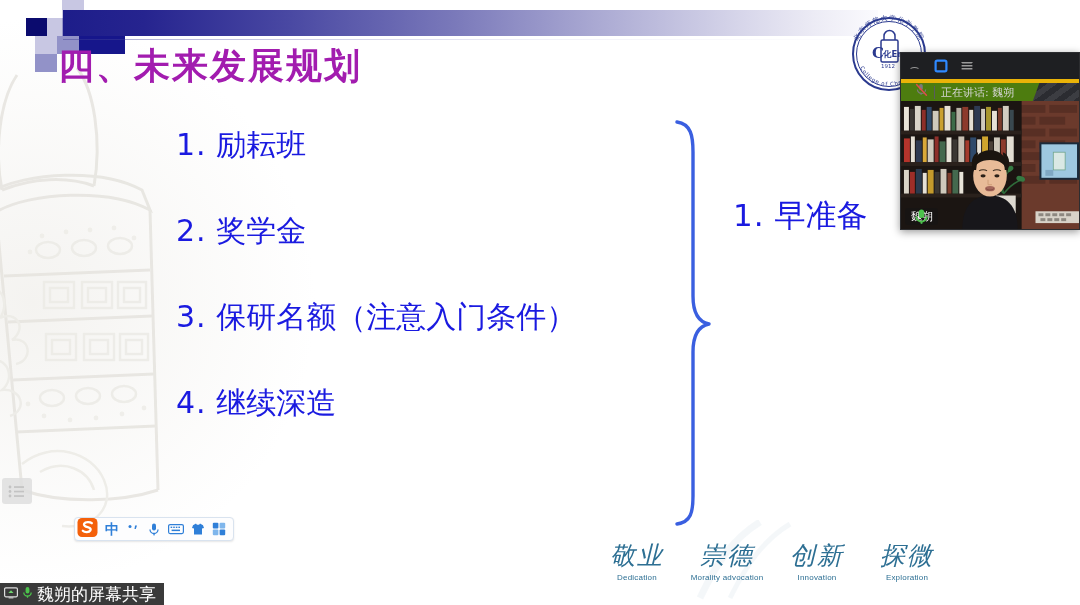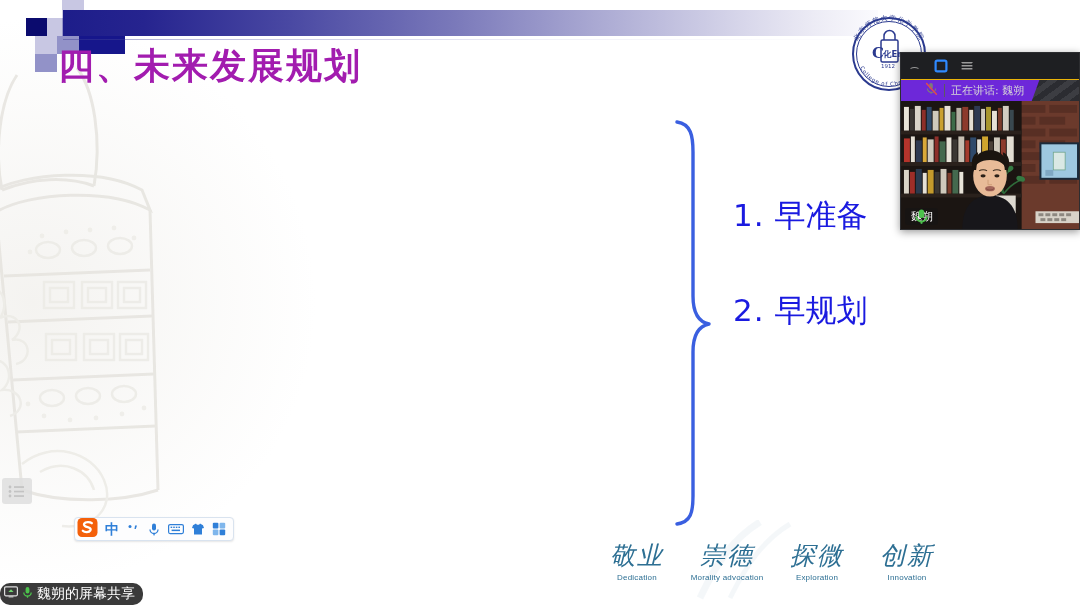--- a/index.html
+++ b/index.html
@@ -123,43 +123,43 @@
   }
   .ime-cn { font-weight: 600; font-size: 14px; color: #2f7fd8;
             font-family: "DejaVu Sans", sans-serif; }
 
   
   .share-pill {
     position: absolute; left: 0px; top: 583px;
     height: 22px; padding: 0 8px 0 4px;
     background: #3a3a3a; color: #ffffff;
     display: flex; align-items: center; gap: 4px;
-    font-size: 14px; border-radius: 10px;
-    font-family: Liberation Serif, serif;
+    font-size: 17px; border-radius: 0;
+    font-family: Liberation Sans, sans-serif;
   }
   .share-pill .lbl { white-space: nowrap; }
 
   
   .vidwin {
     position: absolute; left: 900px; top: 52px;
     width: 180px; height: 178px;
     background: #1e1f22; border: 1px solid #2c2d30;
     display: flex; flex-direction: column;
     box-shadow: 0 2px 8px rgba(0,0,0,.4);
   }
   .vidwin-titlebar {
     height: 26px; background: #1e1f22;
     display: flex; align-items: center; justify-content: flex-start;
     padding-left: 6px; gap: 11px;
   }
   .wbtn { width: 15px; height: 15px; display: flex; align-items: center; justify-content: center; cursor: default; }
   .vidwin-speaking {
-    height: 22px; background: #6d28d9;
-    display: flex; align-items: center; gap: 6px; padding-left: 24px;
-    border-top: 1px solid #eab308;
+    height: 22px; background: #4d7c0f;
+    display: flex; align-items: center; gap: 6px; padding-left: 14px;
+    border-top: 4px solid #eab308;
     position: relative; overflow: hidden;
   }
   .vidwin-speaking .sp-text {
     font-size: 11px; color: #d6d6d6; white-space: nowrap;
     font-family: "DejaVu Sans", "Liberation Sans", sans-serif;
   }
   .sp-divider { width: 1px; height: 13px; background: #5a5b60; }
   .sp-diag {
     position: absolute; right: -4px; top: -6px; width: 48px; height: 36px;
     background: repeating-linear-gradient(-45deg, #3c3d42 0 7px, #2b2c31 7px 14px);
@@ -272,62 +272,76 @@
         <path d="M41 32 L41 28 A5.5 5.5 0 0 1 52 28 L52 32"></path>
       </g>
       <text x="29" y="50" font-size="15" font-weight="bold" fill="#2b3a8f" font-family="DejaVu Serif, serif">C</text>
       <text x="40" y="49" font-size="8.5" font-weight="bold" fill="#2b3a8f" font-family="DejaVu Sans, sans-serif">化En</text>
       <text x="38" y="60" font-size="5.5" fill="#2b3a8f" font-family="DejaVu Sans, sans-serif">1912</text>
     </svg>
   </div>
 
   <div class="slide-title">四、未来发展规划</div>
 
+  <div class="col-left">
+    <div class="litem">
+      <span class="num">1.</span>
+      <span class="txt">励耘班</span>
+    </div>
+    <div class="litem">
+      <span class="num">2.</span>
+      <span class="txt">奖学金</span>
+    </div>
+    <div class="litem">
+      <span class="num">3.</span>
+      <span class="txt">保研名额（注意入门条件）</span>
+    </div>
+    <div class="litem">
+      <span class="num">4.</span>
+      <span class="txt">继续深造</span>
+    </div>
+  </div>
 
   <div class="brace">
     <svg viewBox="0 0 60 410" xmlns="http://www.w3.org/2000/svg">
       <path d="M36 4 C22 6 20 18 20 34 L20 178 C20 196 14 204 4 206
                C14 208 20 216 20 234 L20 378 C20 394 22 404 36 406" fill="none" stroke="#3a5fe0" stroke-width="3.4" stroke-linecap="round" stroke-linejoin="round" transform="translate(45,0) scale(-1,1)"></path>
     </svg>
   </div>
 
   <div class="col-right">
     <div class="litem">
       <span class="num">1.</span>
       <span class="txt">早准备</span>
     </div>
-    <div class="litem">
-      <span class="num">2.</span>
-      <span class="txt">早规划</span>
-    </div>
   </div>
 
   <div class="slogan-watermark">
     <svg viewBox="0 0 120 80" xmlns="http://www.w3.org/2000/svg">
       <path d="M10 78 C28 40 44 18 70 2" stroke="#9bb8cc" stroke-width="7" fill="none"></path>
       <path d="M40 78 C58 42 74 20 100 4" stroke="#9bb8cc" stroke-width="5" fill="none"></path>
     </svg>
   </div>
 
   <div class="slogans">
     <div class="slogan">
       <div class="cn">敬业</div>
       <div class="en">Dedication</div>
     </div>
     <div class="slogan">
       <div class="cn">崇德</div>
       <div class="en">Morality advocation</div>
     </div>
     <div class="slogan">
+      <div class="cn">创新</div>
+      <div class="en">Innovation</div>
+    </div>
+    <div class="slogan">
       <div class="cn">探微</div>
       <div class="en">Exploration</div>
-    </div>
-    <div class="slogan">
-      <div class="cn">创新</div>
-      <div class="en">Innovation</div>
     </div>
   </div>
 
   <div class="list-widget">
     <svg width="18" height="13" viewBox="0 0 18 13" xmlns="http://www.w3.org/2000/svg">
       <g fill="#b9b9b9">
         <circle cx="2" cy="2" r="1.4"></circle>
           <rect x="6" y="1.2" width="10" height="1.7"></rect>
         <circle cx="2" cy="6.5" r="1.4"></circle>
           <rect x="6" y="5.7" width="10" height="1.7"></rect>

